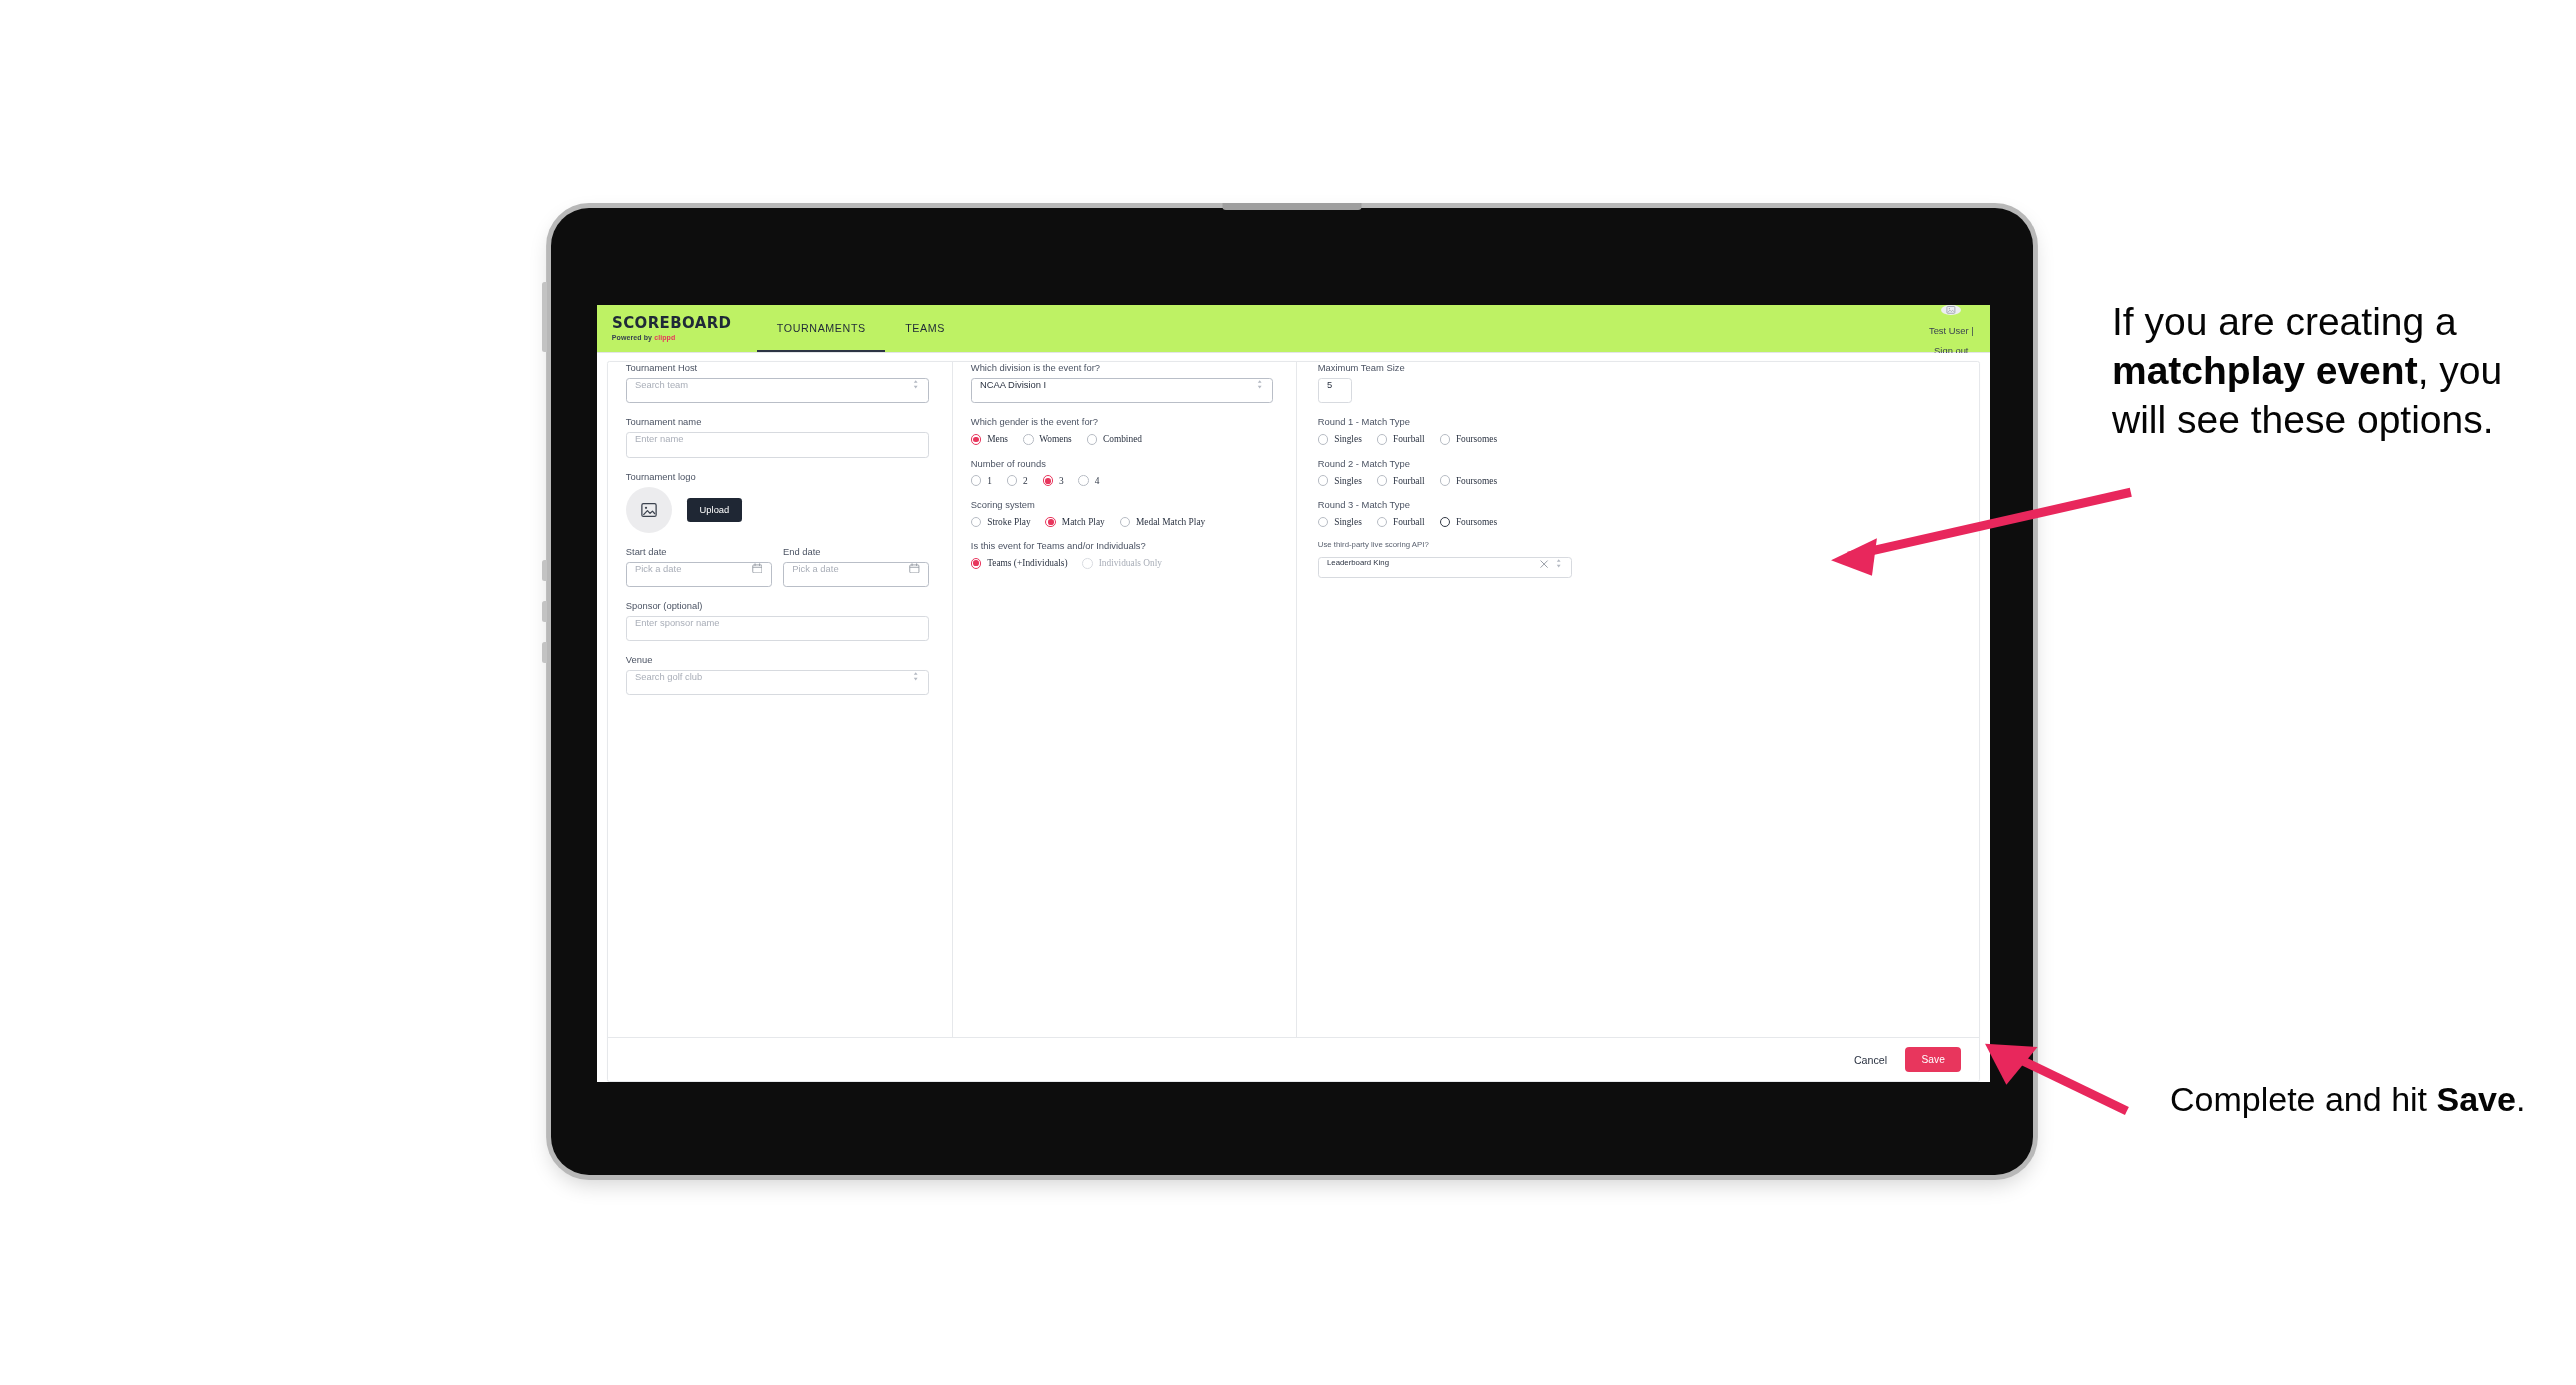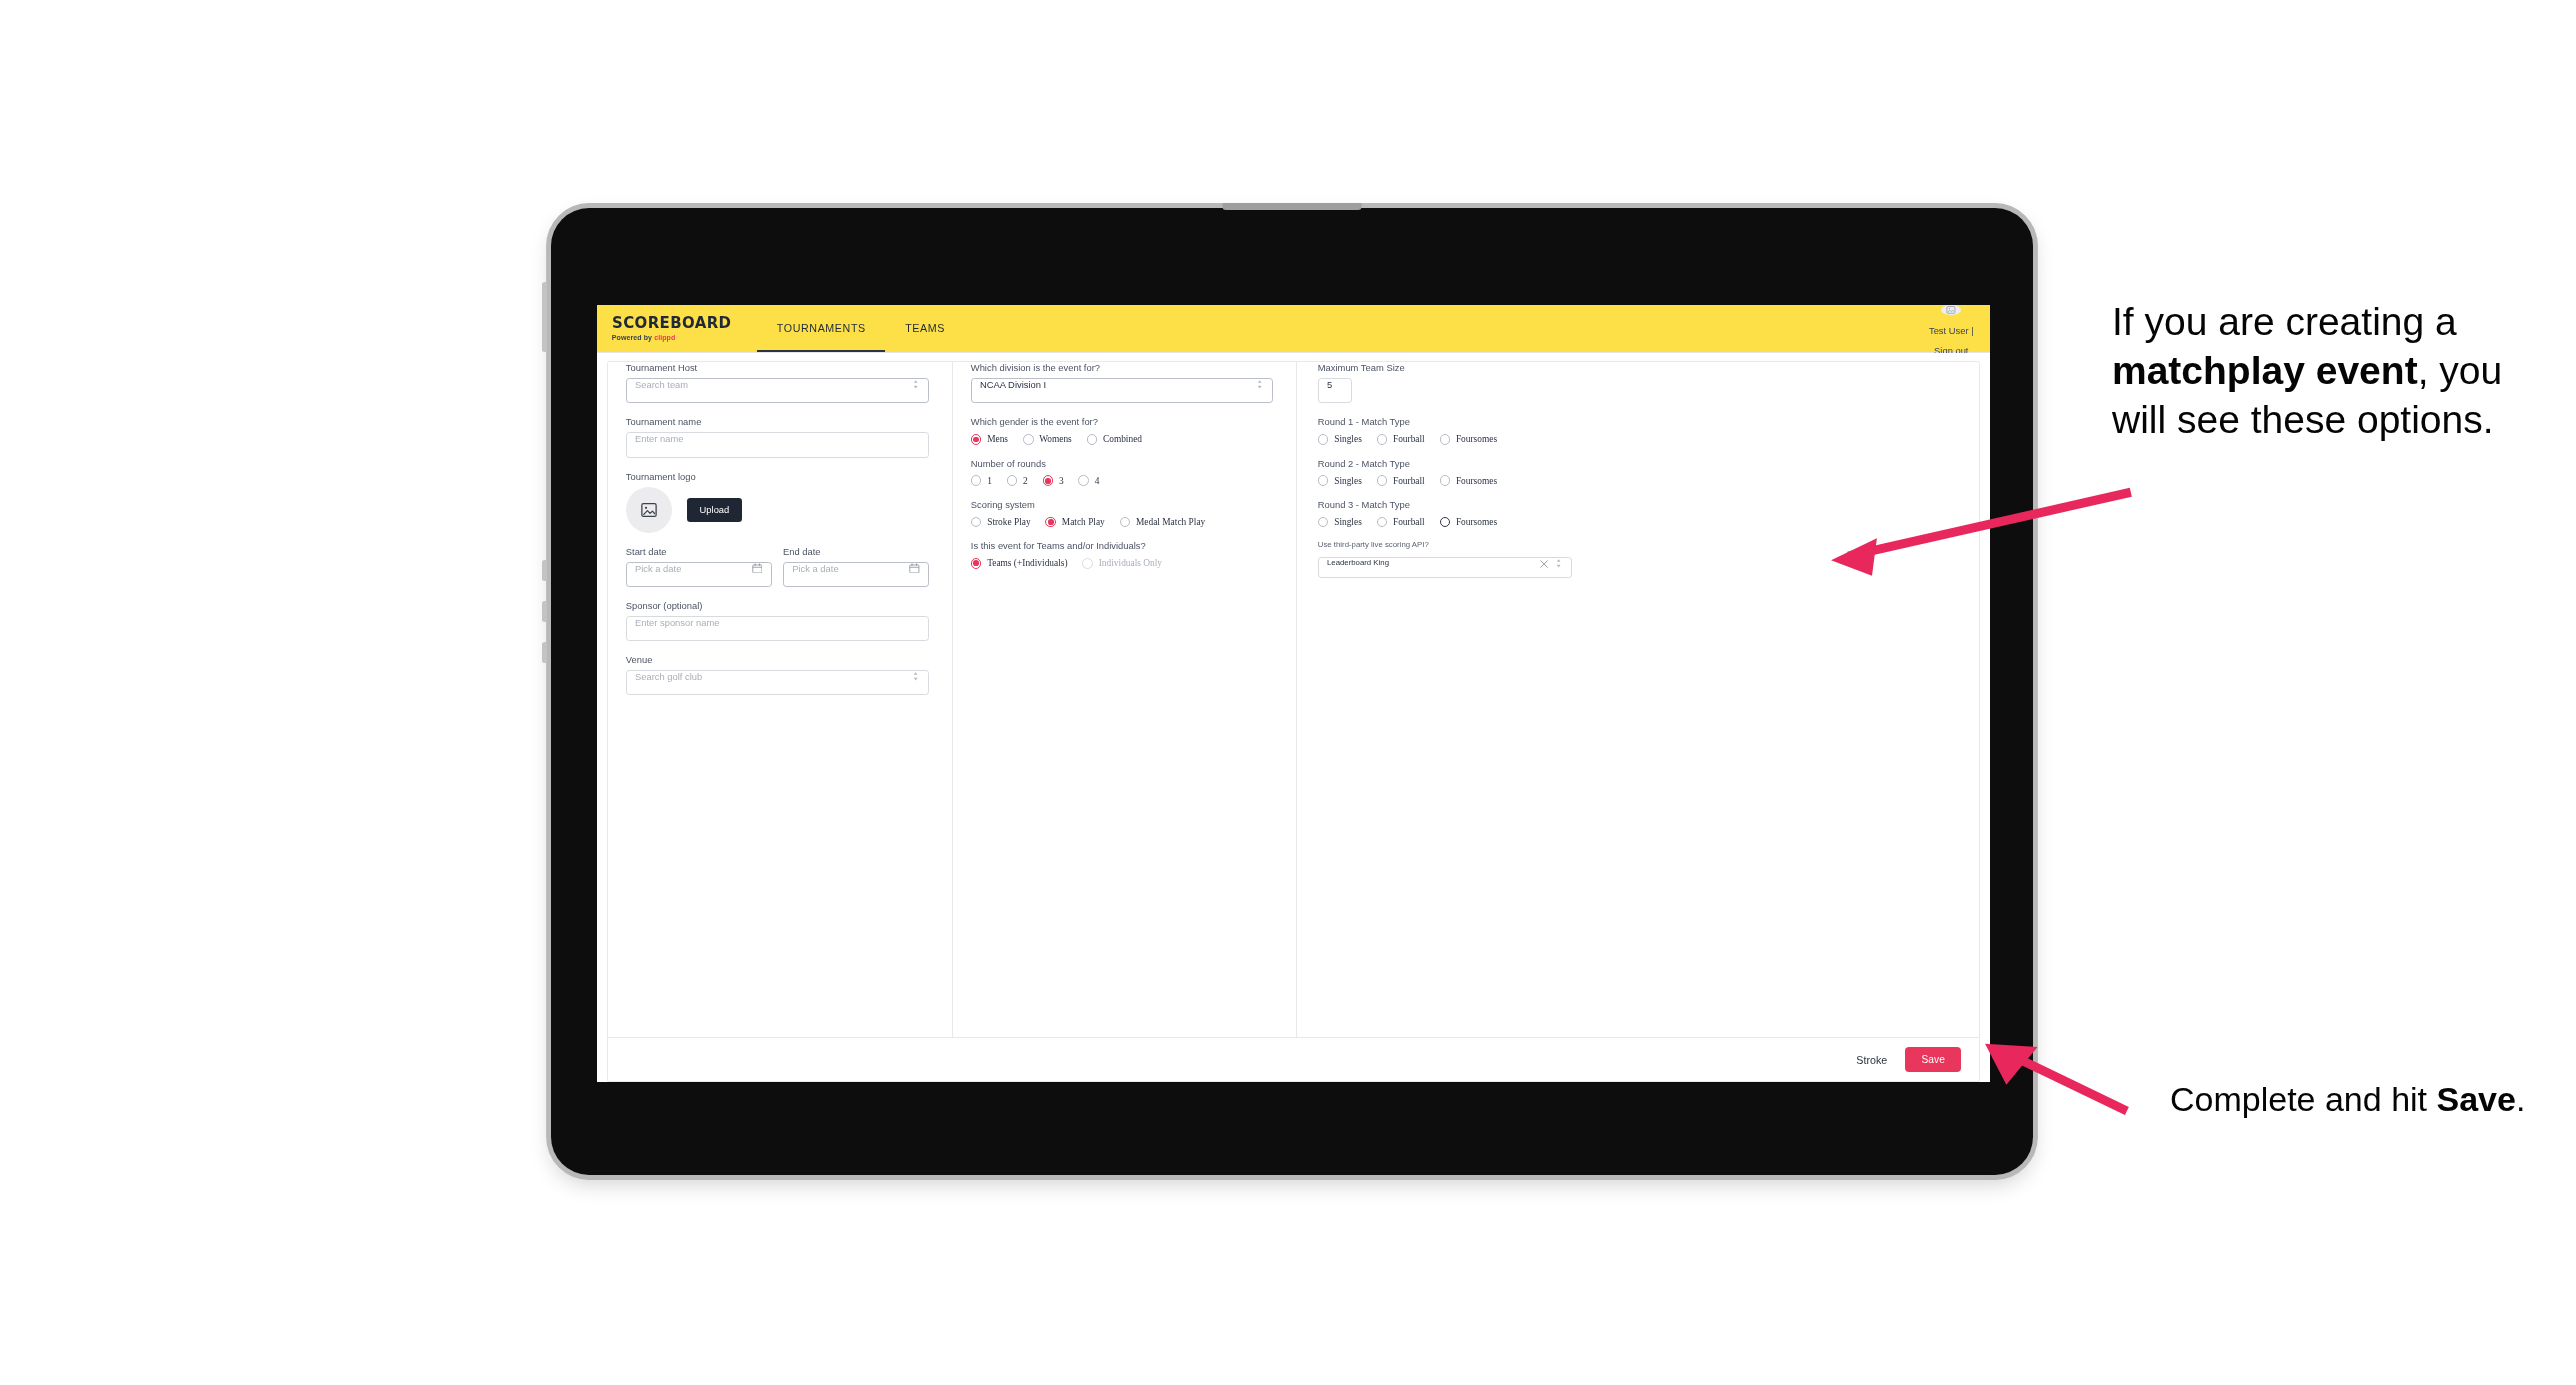--- a/index.html
+++ b/index.html
@@ -37,21 +37,21 @@
     width: 1393px; height: 777px;
     background: #ffffff;
     display: flex; flex-direction: column;
   }
 
   
   #app-header {
     height: 48px; flex: 0 0 48px;
     display: flex; align-items: stretch;
     border-bottom: 0.8px solid #e3e5e8;
-    background: #fde047;
+    background: #bef264;
   }
   .brand {
     display: flex; flex-direction: column; justify-content: center;
     padding: 0 21px 0 14.8px; min-width: 139px;
   }
   .brand-name {
     font-family: "DejaVu Sans", sans-serif;
     font-weight: 700; font-size: 15.6px; letter-spacing: 0.4px;
     color: #1f2937; line-height: 1;
     transform: scaleX(0.96);
@@ -473,21 +473,21 @@
                       <path d="M5 1.5L7.6 5H2.4zM5 12.5L7.6 9H2.4z" fill="#b4b9c2"></path>
                     </svg>
                 </span>
               </div>
             </div>
           </div>
 
         </div>
 
         <div id="card-foot">
-          <button class="btn-cancel">Stroke</button>
+          <button class="btn-cancel">Cancel</button>
           <button class="btn-save">Save</button>
         </div>
 
       </div>
     </div>
   </div>
 </div>
 
 <div class="annot" id="annot-top"><span>If you are creating a </span><b>matchplay event</b><span>, you will see these options.</span></div>
 

